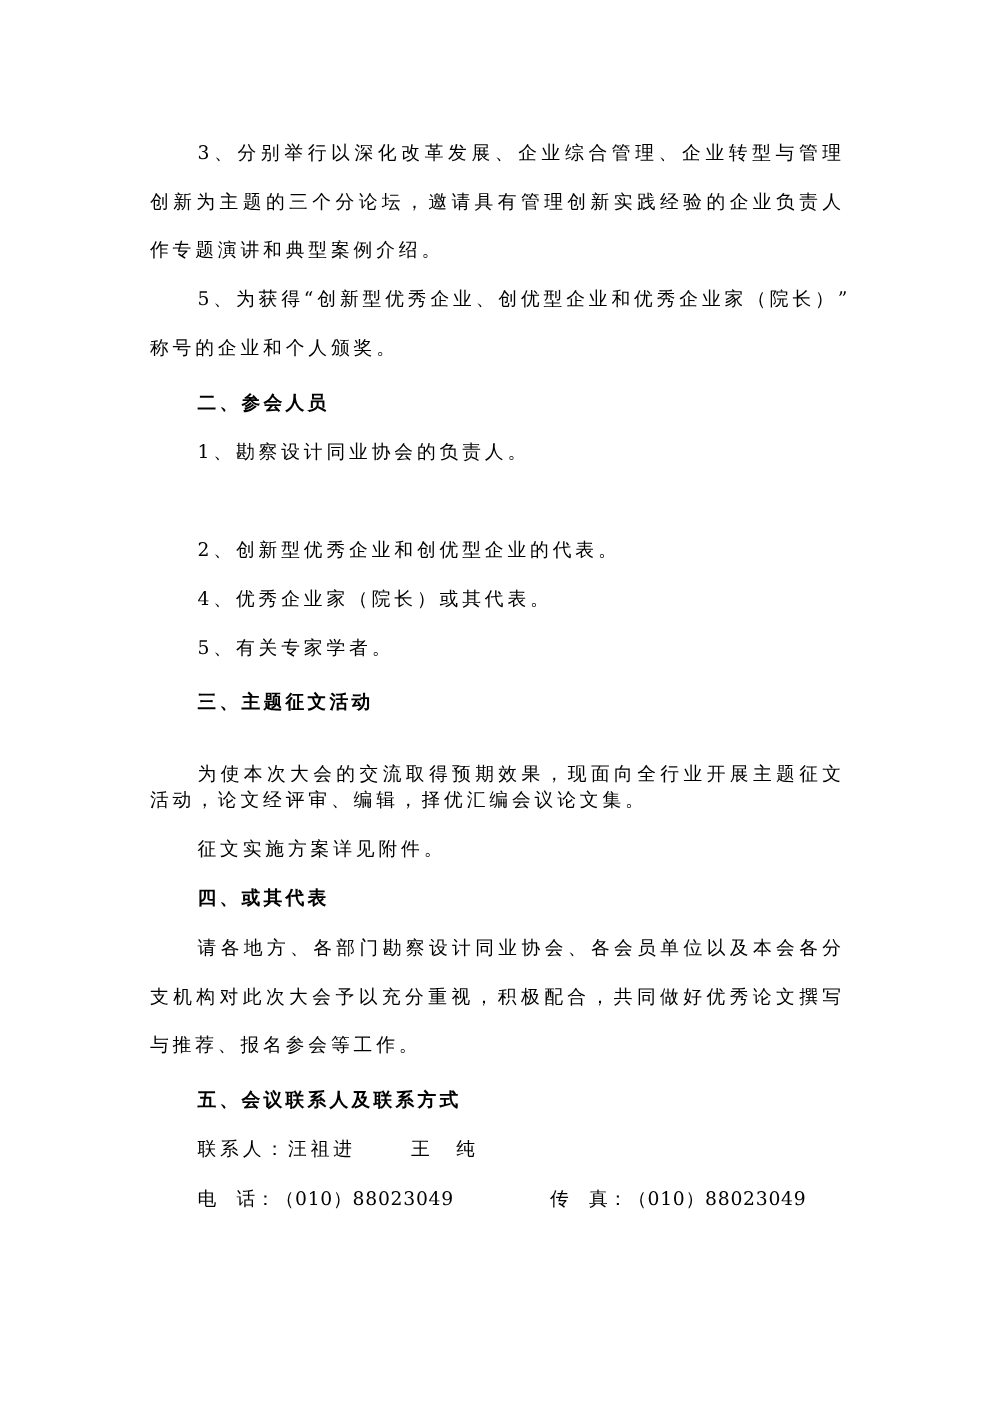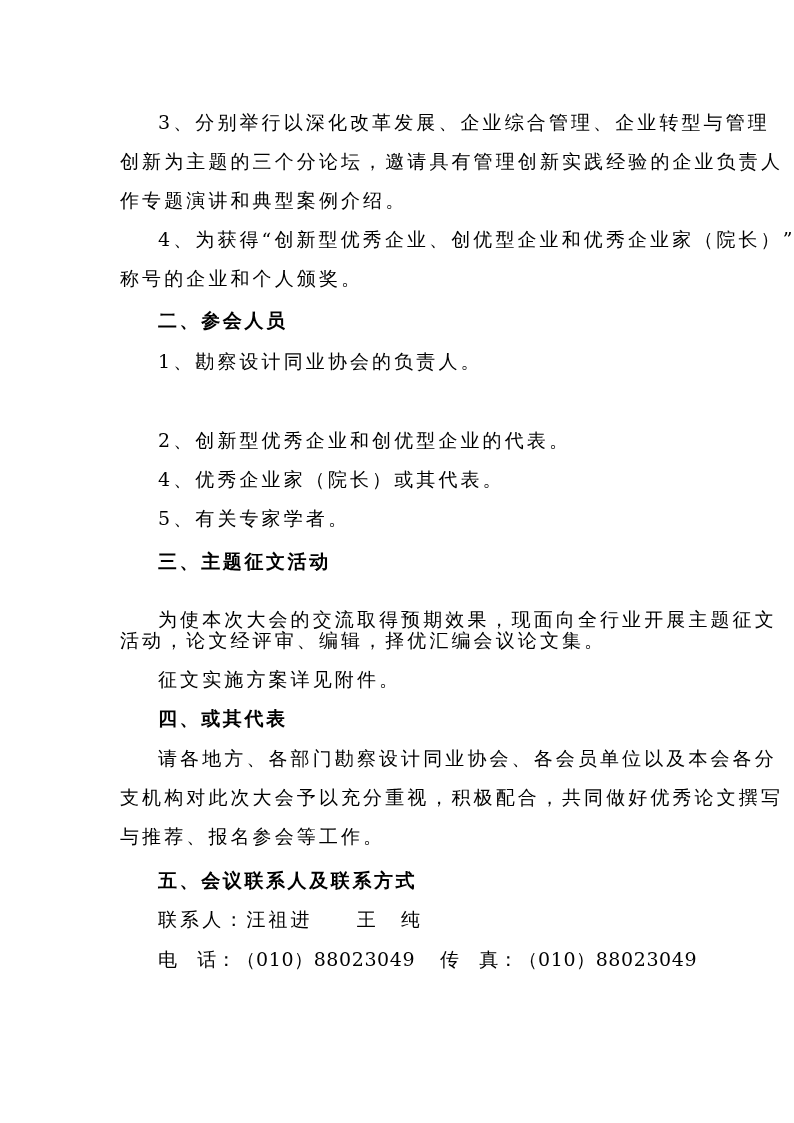--- a/index.html
+++ b/index.html
@@ -1,38 +1,38 @@
 <!DOCTYPE html>
 <html><head>
   <meta charset="utf-8">
   <style>
     html, body { margin: 0; padding: 0; background: #ffffff; }
     body { width: 794px; height: 1123px; position: relative; overflow: hidden;
            font-family: "DejaVu Serif", "Liberation Serif", serif; color: #000; }
     .page { position: absolute; left: 0; top: 0; width: 794px; height: 1123px; background: #fff; }
-    .line { position: absolute; left: 120px; width: 556px; font-size: 19px; line-height: 24px;
+    .line { position: absolute; left: 120px; width: 556px; font-size: 15px; line-height: 24px;
             white-space: nowrap; letter-spacing: 3.1px; }
     .indent { left: 158px; width: 518px; }
     .just { text-align: justify; text-align-last: justify; }
     .heading { font-weight: bold; font-family: "DejaVu Sans", "Liberation Sans", sans-serif; letter-spacing: 2.6px; }
     .gap { display: inline-block; }
   </style>
 </head>
 <body>
 
 <div class="page">
 
   <div class="line indent just" style="top:110px;">3、分别举行以深化改革发展、企业综合管理、企业转型与管理</div>
   <div class="line just" style="top:149px;">创新为主题的三个分论坛，邀请具有管理创新实践经验的企业负责人</div>
   <div class="line" style="top:188px;">作专题演讲和典型案例介绍。</div>
 
-  <div class="line indent just" style="top:227px;">4、为获得“创新型优秀企业、创优型企业和优秀企业家（院长）”</div>
+  <div class="line indent just" style="top:227px;">5、为获得“创新型优秀企业、创优型企业和优秀企业家（院长）”</div>
   <div class="line" style="top:266px;">称号的企业和个人颁奖。</div>
 
-  <div class="line indent heading" style="top:310px;font-family:Liberation Mono, monospace;">二、参会人员</div>
+  <div class="line indent heading" style="top:310px;">二、参会人员</div>
   <div class="line indent" style="top:349px;">1、勘察设计同业协会的负责人。</div>
   <div class="line indent" style="top:428px;">2、创新型优秀企业和创优型企业的代表。</div>
   <div class="line indent" style="top:467px;">4、优秀企业家（院长）或其代表。</div>
   <div class="line indent" style="top:506px;">5、有关专家学者。</div>
 
   <div class="line indent heading" style="top:549px;">三、主题征文活动</div>
   <div class="line indent just" style="top:588px;margin-top:19px;">为使本次大会的交流取得预期效果，现面向全行业开展主题征文</div>
   <div class="line" style="top:628px;">活动，论文经评审、编辑，择优汇编会议论文集。</div>
   <div class="line indent" style="top:667px;">征文实施方案详见附件。</div>
 

